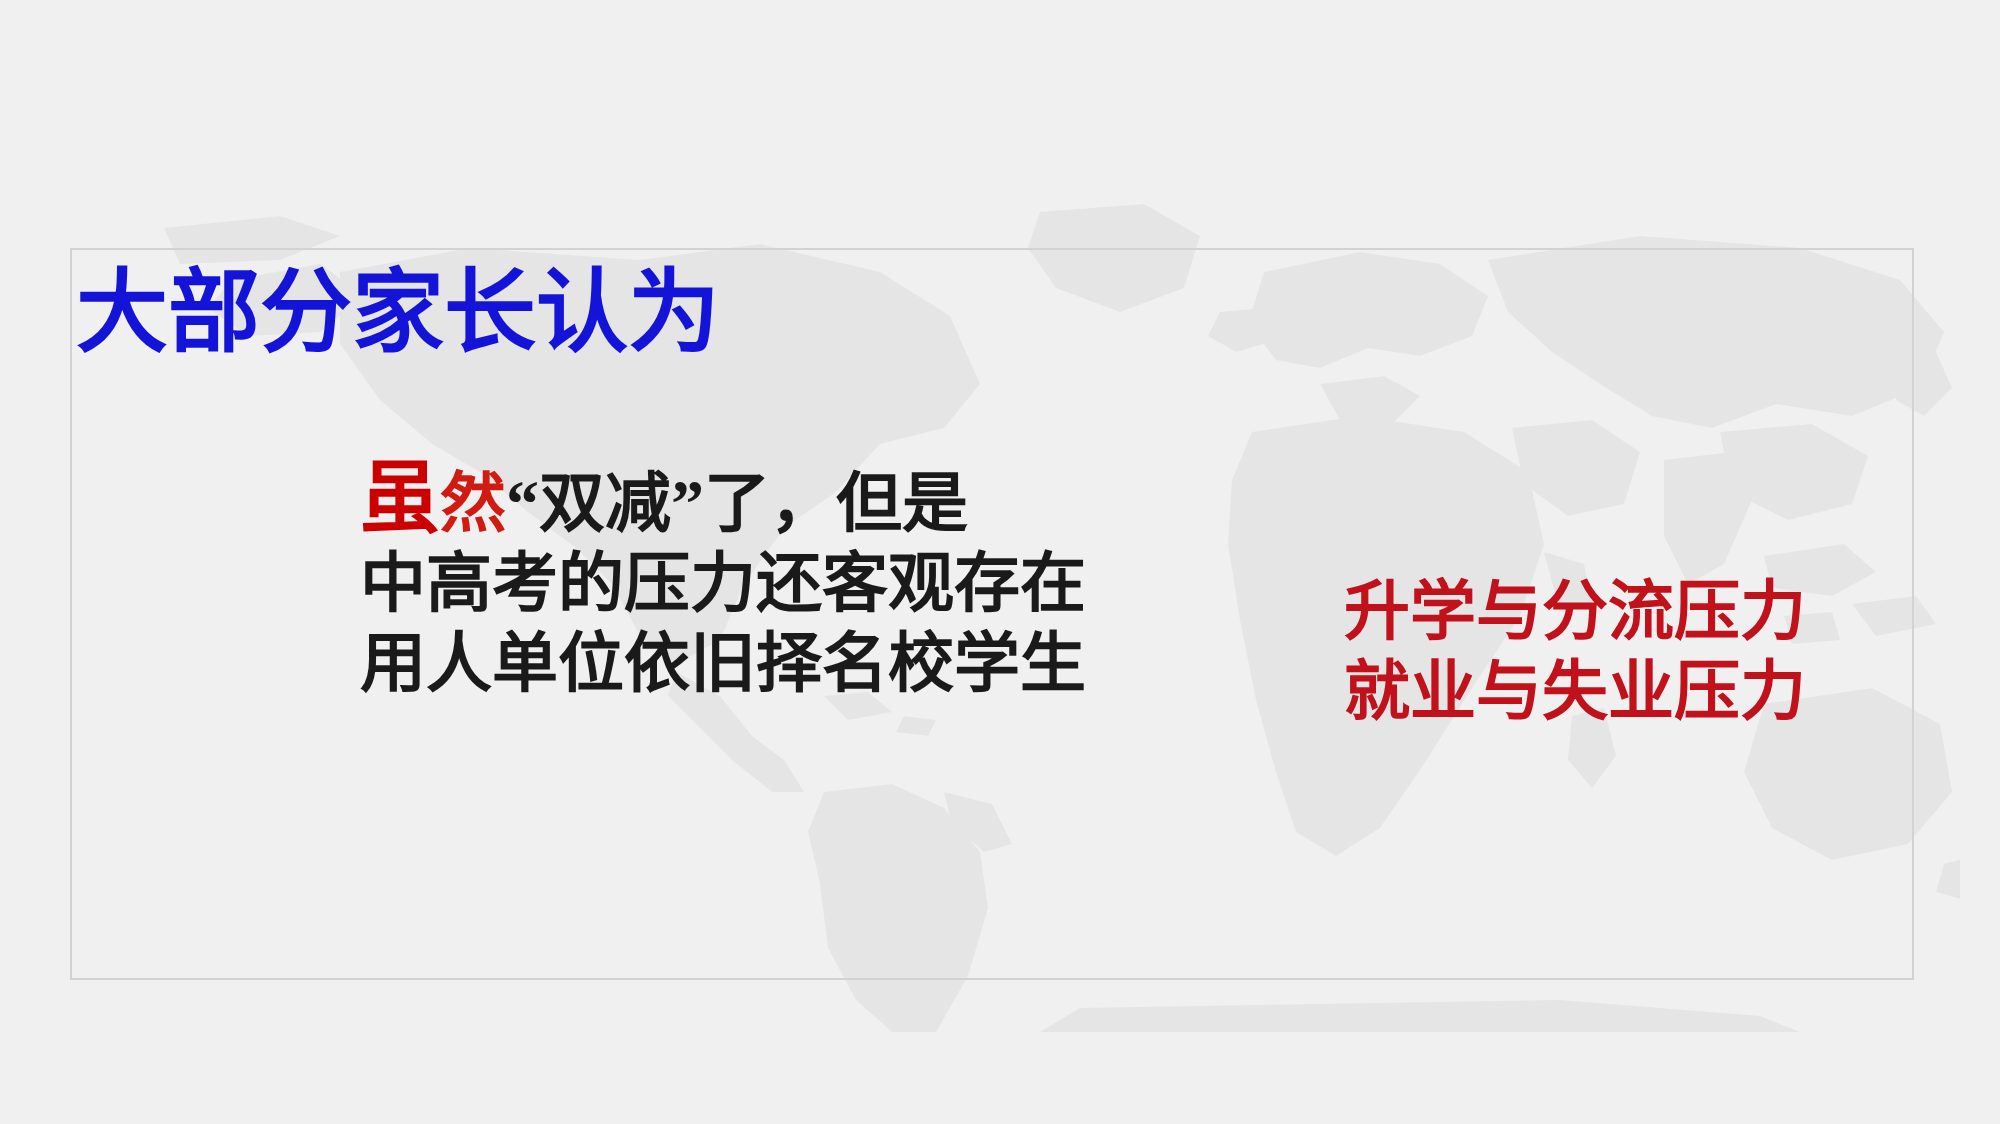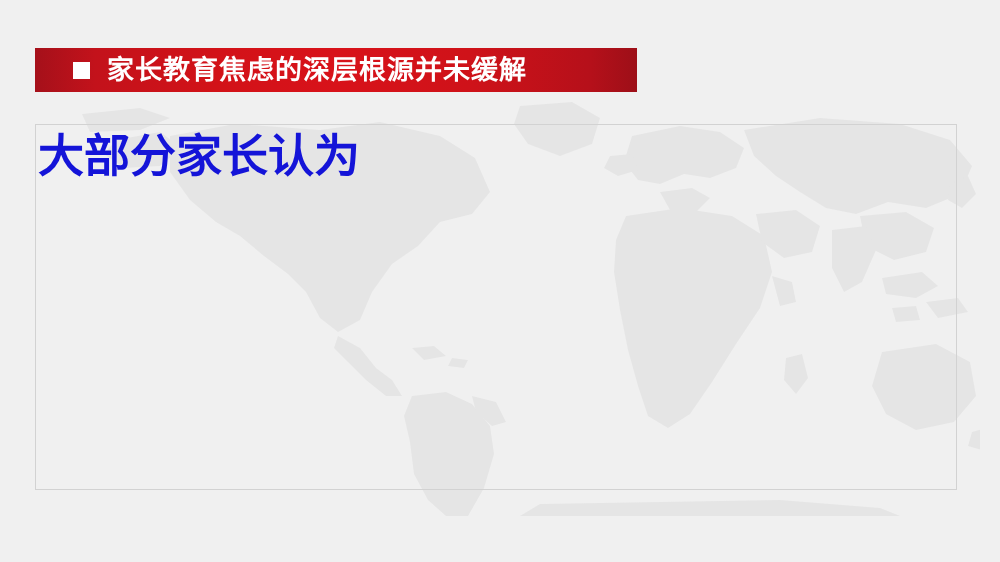--- a/index.html
+++ b/index.html
@@ -197,24 +197,31 @@
         <path d="M862 256 L916 248 L950 266 L956 300 L934 326 L896 334 L866 318
                  L852 290 Z"></path>
 
         <path d="M952 336 L966 332 L962 354 L948 350 Z"></path>
 
         <path d="M520 408 L760 404 L860 412 L880 420 L500 420 Z"></path>
       </g>
     </svg>
   </div>
 
-  <div class="title-bar">
-    <span class="title-bullet"></span>
-    <span class="title-text">家长教育焦虑的深层根源并未缓解</span>
+
+  <div class="content-box"></div>
+
+  <div class="subhead">大部分家长认为</div>
+
+  <div class="left-block">
+    <div class="line l1">
+      <span class="em-big">虽</span><span class="em-small">然</span><span class="blk">“双减”了，但是</span>
+    </div>
+    <div class="line">中高考的压力还客观存在</div>
+    <div class="line">用人单位依旧择名校学生</div>
   </div>
 
-  <div class="content-box"></div>
-
-  <div class="subhead">大部分家长认为</div>
-
-
+  <div class="right-block">
+    <div class="rline">升学与分流压力</div>
+    <div class="rline">就业与失业压力</div>
+  </div>
 
 </div>
 
 </body></html>

